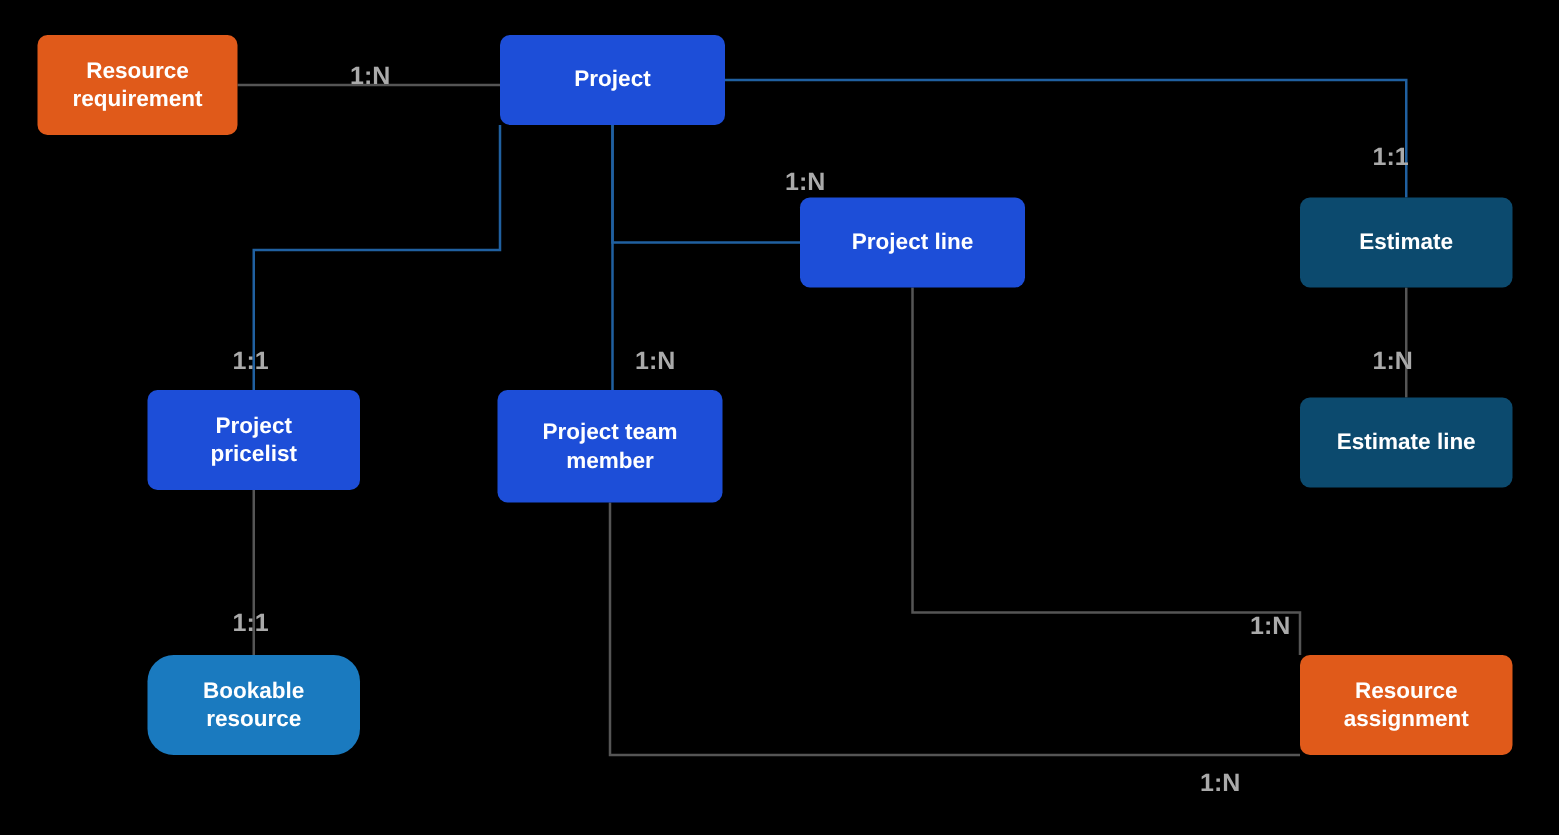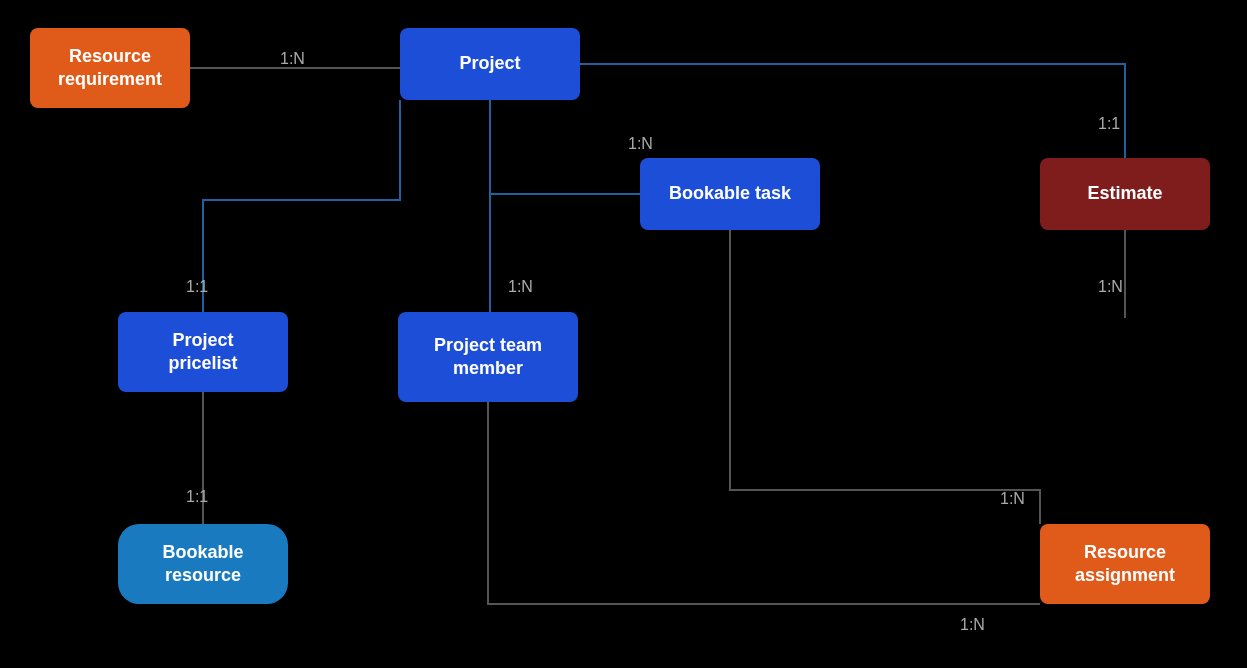--- a/index.html
+++ b/index.html
@@ -31,27 +31,27 @@
       justify-content: center;
       text-align: center;
       color: #fff;
       font-size: 18px;
       font-weight: 600;
       padding: 10px 14px;
       line-height: 1.3;
     }
     .node-green { background: #1d4ed8; }
     .node-orange { background: #e05a1a; }
-    .node-magenta { background: #7f1d1d; }
+    .node-magenta { background: #0c4a6e; }
     .node-blue { background: #1a7abf; border-radius: 21px; }
     .label {
       position: absolute;
       color: #aaa;
-      font-size: 16px;
-      font-weight: 400;
+      font-size: 20px;
+      font-weight: 700;
     }
   </style>
 </head>
 <body>
 
 <div class="diagram-container">
 
   <svg class="lines">
 
     <line x1="190" y1="68" x2="400" y2="68" stroke="#555" stroke-width="2"></line>
@@ -76,27 +76,30 @@
   <div class="node node-orange" style="left:30px;top:28px;width:160px;height:80px;">
     <span style="white-space:pre-line;">Resource
 requirement</span>
   </div>
 
   <div class="node node-green" style="left:400px;top:28px;width:180px;height:72px;">
     <span>Project</span>
   </div>
 
   <div class="node node-green" style="left:640px;top:158px;width:180px;height:72px;">
-    <span>Bookable task</span>
+    <span>Project line</span>
   </div>
 
   <div class="node node-magenta" style="left:1040px;top:158px;width:170px;height:72px;">
     <span>Estimate</span>
   </div>
 
+  <div class="node node-magenta" style="left:1040px;top:318px;width:170px;height:72px;">
+    <span>Estimate line</span>
+  </div>
 
   <div class="node node-green" style="left:118px;top:312px;width:170px;height:80px;">
     <span style="white-space:pre-line;">Project
 pricelist</span>
   </div>
 
   <div class="node node-green" style="left:398px;top:312px;width:180px;height:90px;">
     <span style="white-space:pre-line;">Project team
 member</span>
   </div>

